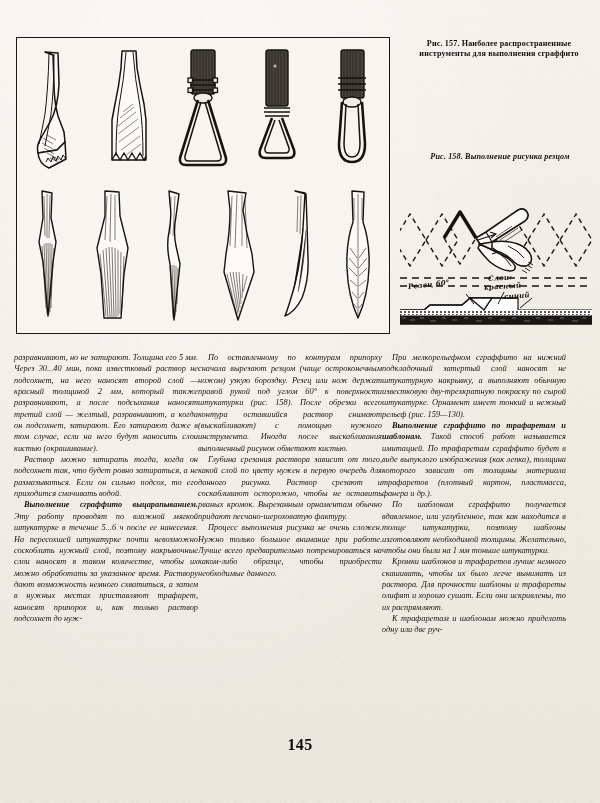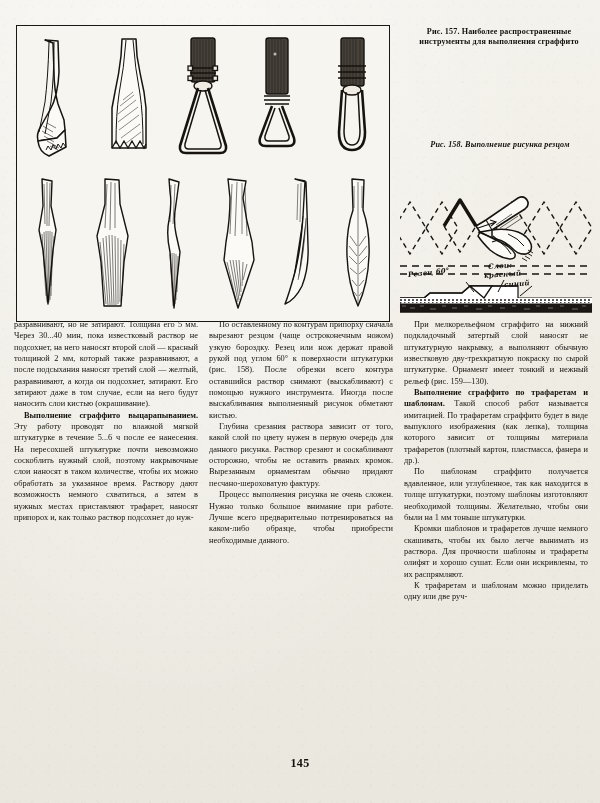--- a/index.html
+++ b/index.html
@@ -33,21 +33,21 @@
       radial-gradient(circle at 63% 12%, rgba(120,110,95,.09) 0 1px, transparent 1px),
       radial-gradient(circle at 84% 66%, rgba(120,110,95,.10) 0 1px, transparent 1px),
       radial-gradient(circle at 37% 82%, rgba(120,110,95,.08) 0 1px, transparent 1px),
       radial-gradient(circle at 52% 48%, rgba(120,110,95,.07) 0 1px, transparent 1px);
     background-size: 23px 19px, 31px 27px, 17px 29px, 41px 23px, 13px 15px;
   }
 
   
   .fig-area {
     position: absolute;
-    left: 0; top: 0;
+    left: 0; top: 12px;
     width: 600px; height: 330px;
   }
   .fig157-frame {
     position: absolute;
     left: 16px; top: 25px;
     width: 374px; height: 297px;
     border: 1.4px solid #1a1714;
     background: #f7f5ef;
     box-sizing: border-box;
   }
@@ -88,24 +88,24 @@
     font-size: 7px;
     color: #15120f;
     letter-spacing: .2px;
     white-space: nowrap;
     transform-origin: left center;
   }
 
   
   .cols {
     position: absolute;
-    left: 14px; top: 319px;
+    left: 14px; top: 352px;
     width: 575px; height: 432px;
     display: flex;
-    gap: 11px;
+    font-style: italic;
   }
   .col {
     width: 184px;
     font-size: 8.35px;
     line-height: 11.35px;
     text-align: justify;
     text-align-last: left;
     color: #16130f;
     -webkit-hyphens: none;
     hyphens: none;
@@ -113,24 +113,24 @@
   .col p {
     margin: 0;
     text-indent: 10px;
   }
   .col p.cont { text-indent: 0; }
   .col p .run { font-weight: bold; }
 
   .folio {
     position: absolute;
     left: 0; right: 0;
-    top: 756px;
+    top: 736px;
     text-align: center;
     font-weight: bold;
-    font-size: 12px;
+    font-size: 16px;
     letter-spacing: .4px;
     color: #13100d;
   }
 </style>
 </head>
 <body>
 
 <div class="page"></div>
 <div class="grain"></div>
 
@@ -370,20 +370,21 @@
     <span class="hand" style="left:8px; top:88px; transform:rotate(-6deg);">Резец 60°</span>
     <span class="hand" style="left:88px; top:80px; transform:rotate(-4deg);">Слои:</span>
     <span class="hand" style="left:84px; top:89px; transform:rotate(-4deg);">красный</span>
     <span class="hand" style="left:104px; top:98px; transform:rotate(-4deg);">синий</span>
   </div>
 </div>
 
 <div class="cols">
   <div class="col">
       <p class="cont">разравнивают, но не затирают. Толщина его 5 мм. Через 30...40 мин, пока известковый раствор не подсохнет, на него наносят второй слой — красный толщиной 2 мм, который также разравнивают, а после подсыхания наносят третий слой — желтый, разравнивают, а когда он подсохнет, затирают. Его затирают даже в том случае, если на него будут наносить слои кистью (окрашивание).</p>
+      <p>Раствор можно затирать тогда, когда он подсохнет так, что будет ровно затираться, а не размазываться. Если он сильно подсох, то его приходится смачивать водой.</p>
       <p><span class="run">Выполнение сграффито выцарапыванием.</span> Эту работу проводят по влажной мягкой штукатурке в течение 5...6 ч после ее нанесения. На пересохшей штукатурке почти невозможно соскоблить нужный слой, поэтому накрывочные слои наносят в таком количестве, чтобы их можно обработать за указанное время. Раствору дают возможность немного схватиться, а затем в нужных местах приставляют трафарет, наносят припорох и, как только раствор подсохнет до нуж-</p>
     </div>
   <div class="col">
       <p>По оставленному по контурам припорху сначала вырезают резцом (чаще остроконечным ножом) узкую бороздку. Резец или нож держат правой рукой под углом 60° к поверхности штукатурки (рис. 158). После обрезки всего контура оставшийся раствор снимают (выскабливают) с помощью нужного инструмента. Иногда после выскабливания выполненный рисунок обметают кистью.</p>
       <p>Глубина срезания раствора зависит от того, какой слой по цвету нужен в первую очередь для данного рисунка. Раствор срезают и соскабливают осторожно, чтобы не оставить рваных кромок. Вырезанным орнаментам обычно придают песчано-шероховатую фактуру.</p>
       <p>Процесс выполнения рисунка не очень сложен. Нужно только большое внимание при работе. Лучше всего предварительно потренироваться на каком-либо образце, чтобы приобрести необходимые данного.</p>
     </div>
   <div class="col">
       <p>При мелкорельефном сграффито на нижний подкладочный затертый слой наносят не штукатурную накрывку, а выполняют обычную известковую дву-трехкратную покраску по сырой штукатурке. Орнамент имеет тонкий и нежный рельеф (рис. 159—130).</p>
       <p><span class="run">Выполнение сграффито по трафаретам и шаблонам.</span> Такой способ работ называется имитацией. По трафаретам сграффито будет в виде выпуклого изображения (как лепка), толщина которого зависит от толщины материала трафаретов (плотный картон, пластмасса, фанера и др.).</p>

